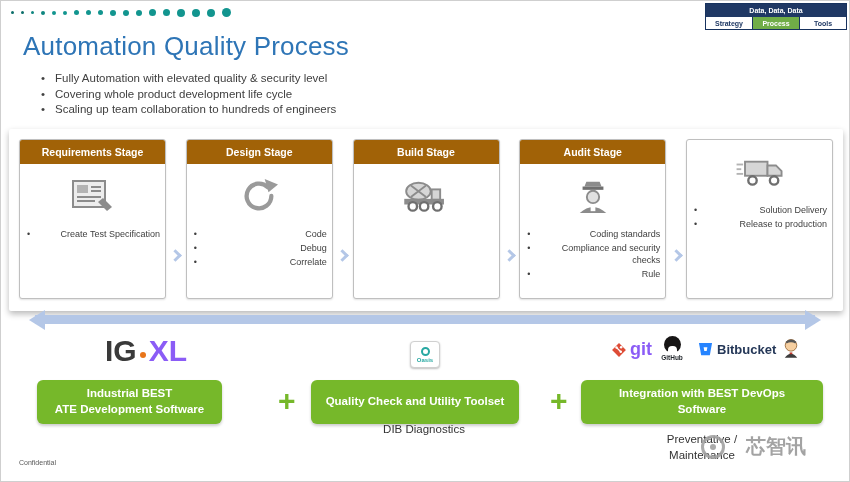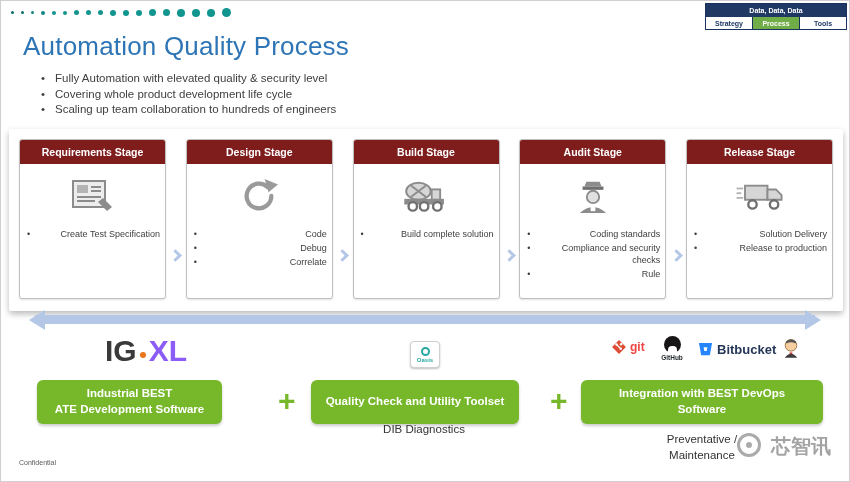--- a/index.html
+++ b/index.html
@@ -24,21 +24,21 @@
   .bullets { position:absolute; left:40px; top:70px; list-style:none; font-size:11.5px; color:#404040; }
   .bullets li { line-height:15.5px; padding-left:14px; position:relative; }
   .bullets li::before { content:"•"; position:absolute; left:0; color:#404040; }
 
   
   .band { position:absolute; left:8px; top:128px; width:834px; height:182px; background:#fff;
           box-shadow:0 3px 6px rgba(0,0,0,0.28); border-radius:2px; }
   .cards { position:absolute; left:18px; top:138px; width:814px; display:flex; justify-content:space-between; }
   .card { width:147px; height:160px; background:#fff; border:1px solid #BFBFBF; border-radius:3px;
           box-shadow:0 1px 2px rgba(0,0,0,0.12); display:flex; flex-direction:column; }
-  .card-header { background:#7f1d1d; color:#fff; font-weight:bold; font-size:10.5px; text-align:center;
+  .card-header { background:#a16207; color:#fff; font-weight:bold; font-size:10.5px; text-align:center;
                  padding:6px 2px; border-radius:2px 2px 0 0; }
   .card-icon { height:56px; display:flex; align-items:center; justify-content:center; margin-top:4px; }
   .card-items { list-style:none; padding:4px 5px 0 7px; font-size:9px; color:#404040;text-align:right; }
   .card-items li { padding-left:9px; position:relative; line-height:12px; margin-bottom:2px; }
   .card-items li::before { content:"•"; position:absolute; left:0; }
   .chev { width:12px; display:flex; align-items:center; justify-content:center; }
   .chev i { display:block; width:9px; height:9px; border-top:3px solid #B4C7E7; border-right:3px solid #B4C7E7;
             transform:rotate(45deg); margin-top:72px; }
 
   
@@ -53,21 +53,21 @@
   .igxl .xl { color:#8b5cf6; }
   .igdot { display:inline-block; width:6px; height:6px; background:#E8751A; border-radius:50%; margin:0 3px 3px 3px; }
 
   .oasis-badge { position:absolute; left:409px; top:340px; width:30px; height:27px; background:#fff;
                  border:1px solid #d0d0d0; border-radius:4px; box-shadow:0 1px 2px rgba(0,0,0,0.25);
                  display:flex; flex-direction:column; align-items:center; justify-content:center; gap:1px; }
   .oasis-ring { width:9px; height:9px; border:2px solid #27A8A2; border-radius:50%; }
   .oasis-badge span { font-size:6px; color:#27A8A2; font-weight:bold; }
 
   .git-logo { position:absolute; left:610px; top:338px; display:flex; align-items:center; gap:3px; }
-  .git-logo span { font-size:12px; font-weight:bold; color:#ef4444; }
+  .git-logo span { font-size:18px; font-weight:bold; color:#8b5cf6; }
 
   .github-logo { position:absolute; left:653px; top:335px; width:36px; text-align:center; }
   .gh-circle { width:17px; height:17px; background:#171515; border-radius:50%; margin:0 auto; position:relative; }
   .gh-circle::after { content:""; position:absolute; left:4px; bottom:0; width:9px; height:7px; background:#fff;
                       border-radius:4px 4px 0 0; }
   .github-logo span { font-size:6.5px; font-weight:bold; color:#24292E; display:block; margin-top:1px; }
 
   .bitbucket-logo { position:absolute; left:697px; top:341px; display:flex; align-items:center; gap:4px; }
   .bitbucket-logo span { font-size:13px; font-weight:bold; color:#253858; }
 
@@ -80,22 +80,22 @@
   #banner-1 { left:36px;  width:185px; }
   #banner-2 { left:310px; width:208px; }
   #banner-3 { left:580px; width:242px; }
   .plus { position:absolute; top:383px; font-size:30px; font-weight:bold; color:#76B82A; }
   #plus-1 { left:277px; } #plus-2 { left:549px; }
 
   .cap-mid { position:absolute; top:422px; left:310px; width:226px; text-align:center; font-size:11.5px; color:#333; }
   .cap-right { position:absolute; top:431px; left:580px; width:242px; text-align:center; font-size:11.5px;
                color:#333; line-height:1.35; }
 
-  .watermark { position:absolute; top:432px; left:700px; display:flex; gap:10px; z-index:5;
-               color:#9a9a9a; opacity:0.9;margin-left:36px; }
+  .watermark { position:absolute; top:432px; left:700px; display:flex; align-items:center; gap:21px; z-index:5;
+               color:#9a9a9a; opacity:0.9; }
   .wm-ring { width:24px; height:24px; border:3px solid #a2a2a2; border-radius:50%; position:relative; }
   .wm-ring::after { content:""; position:absolute; left:6px; top:6px; width:6px; height:6px; background:#a2a2a2;
                     border-radius:50%; }
   .wm-text { font-size:20px; font-weight:bold; }
 
   .confidential { position:absolute; left:18px; top:458px; font-size:7px; color:#595959; }
 </style>
 </head>
 <body>
 
@@ -189,23 +189,20 @@
           <ellipse cx="17" cy="13" rx="13" ry="9" fill="#d6d6d6" stroke="#8c8c8c" stroke-width="2"></ellipse>
           <line x1="9" y1="7" x2="25" y2="19" stroke="#8c8c8c" stroke-width="2"></line>
           <line x1="25" y1="7" x2="9" y2="19" stroke="#8c8c8c" stroke-width="2"></line>
           <rect x="31" y="11" width="9" height="11" fill="#d6d6d6" stroke="#8c8c8c" stroke-width="2"></rect>
           <rect x="2" y="21" width="42" height="6" fill="#8c8c8c"></rect>
           <circle cx="11" cy="29" r="4.5" fill="#fff" stroke="#6f6f6f" stroke-width="2.5"></circle>
           <circle cx="23" cy="29" r="4.5" fill="#fff" stroke="#6f6f6f" stroke-width="2.5"></circle>
           <circle cx="37" cy="29" r="4.5" fill="#fff" stroke="#6f6f6f" stroke-width="2.5"></circle>
         </svg>
       </div>
-      <ul class="card-items">
-        <li>Build complete solution</li>
-      </ul>
     </div>
 
     <div class="chev">
         <i></i>
       </div>
 
     <div class="card">
       <div class="card-header">Audit Stage</div>
       <div class="card-icon">
         <svg width="38" height="36" viewBox="0 0 40 38">
@@ -221,21 +218,20 @@
         <li>Compliance and security checks</li>
         <li>Rule</li>
       </ul>
     </div>
 
     <div class="chev">
         <i></i>
       </div>
 
     <div class="card">
-      <div class="card-header">Release Stage</div>
       <div class="card-icon">
         <svg width="50" height="30" viewBox="0 0 52 32">
           <line x1="1" y1="8" x2="8" y2="8" stroke="#b3b3b3" stroke-width="2"></line>
           <line x1="1" y1="13" x2="6" y2="13" stroke="#b3b3b3" stroke-width="2"></line>
           <line x1="1" y1="18" x2="8" y2="18" stroke="#b3b3b3" stroke-width="2"></line>
           <rect x="10" y="5" width="24" height="15" fill="#d6d6d6" stroke="#8c8c8c" stroke-width="2"></rect>
           <path d="M34 9 h9 l6 6 v5 h-15 z" fill="#d6d6d6" stroke="#8c8c8c" stroke-width="2"></path>
           <circle cx="18" cy="25" r="4.5" fill="#fff" stroke="#6f6f6f" stroke-width="2.5"></circle>
           <circle cx="41" cy="25" r="4.5" fill="#fff" stroke="#6f6f6f" stroke-width="2.5"></circle>
         </svg>

